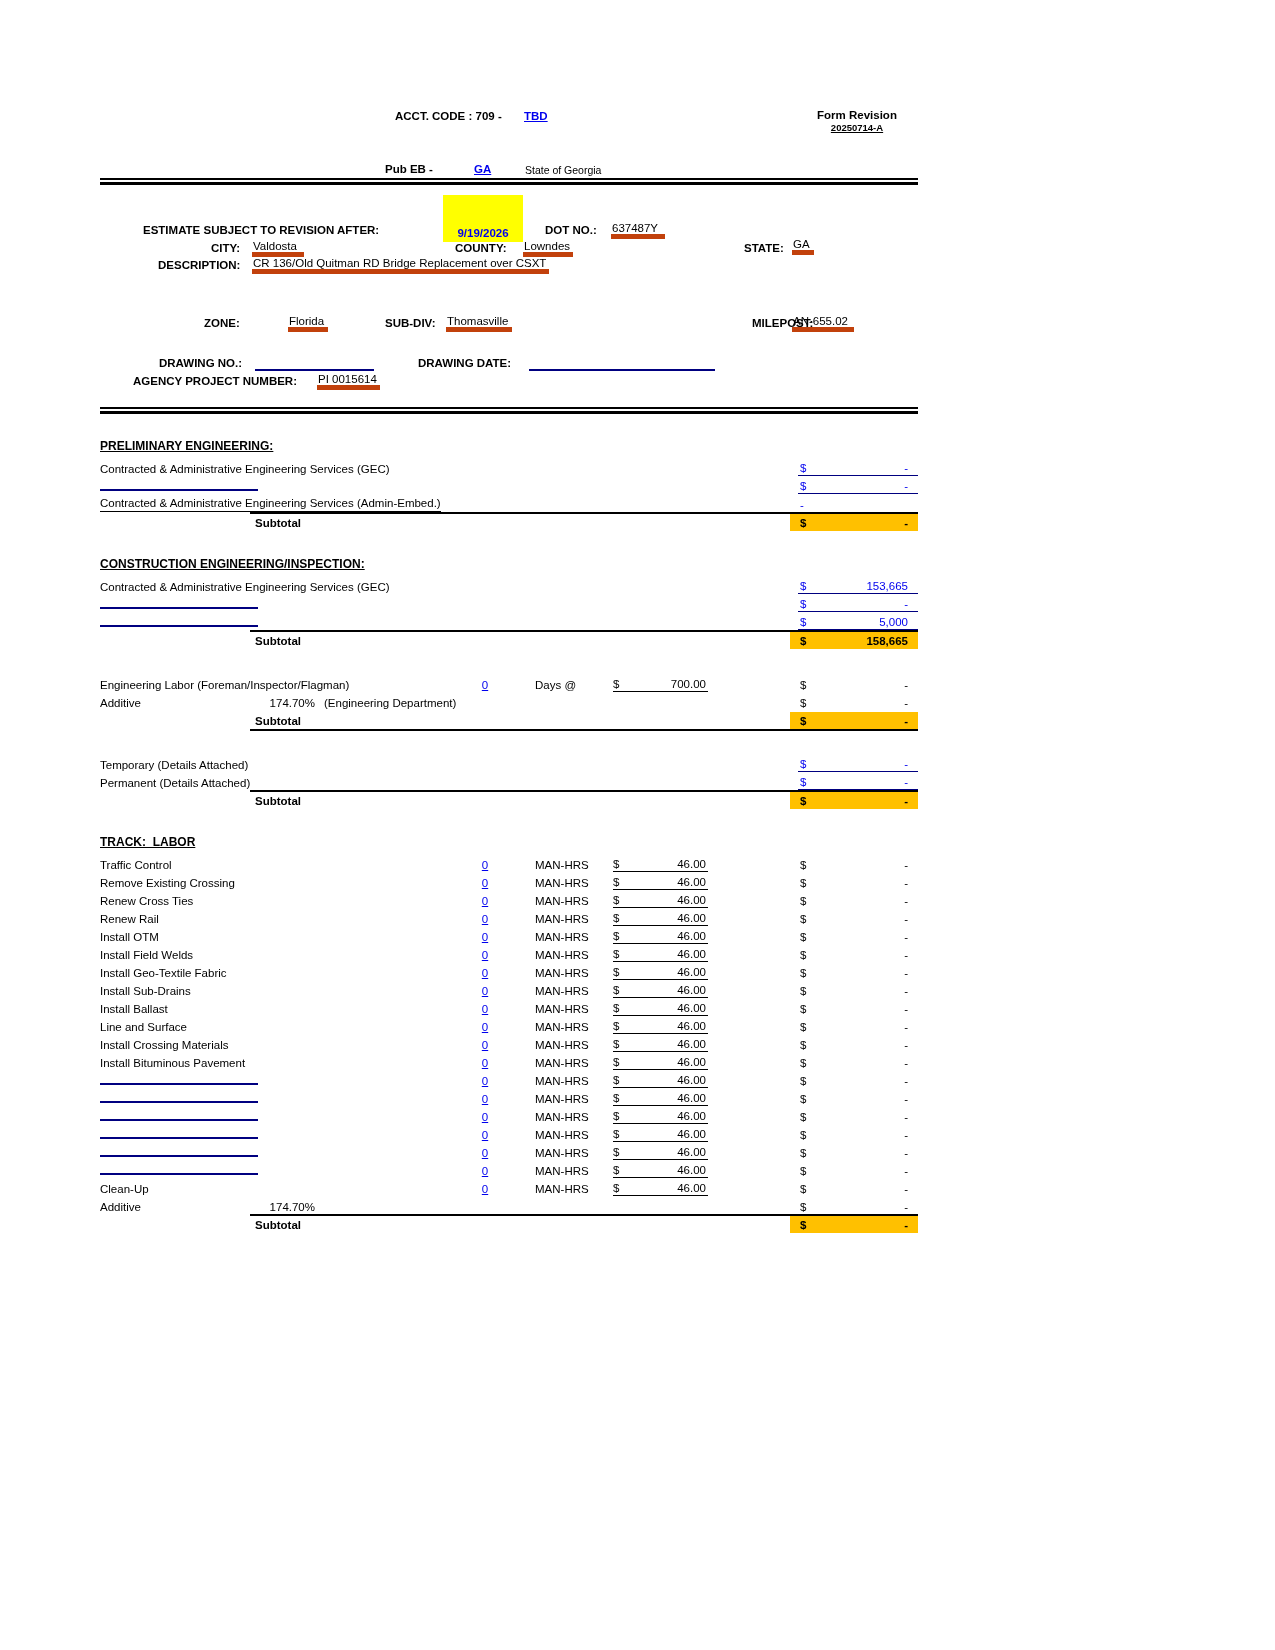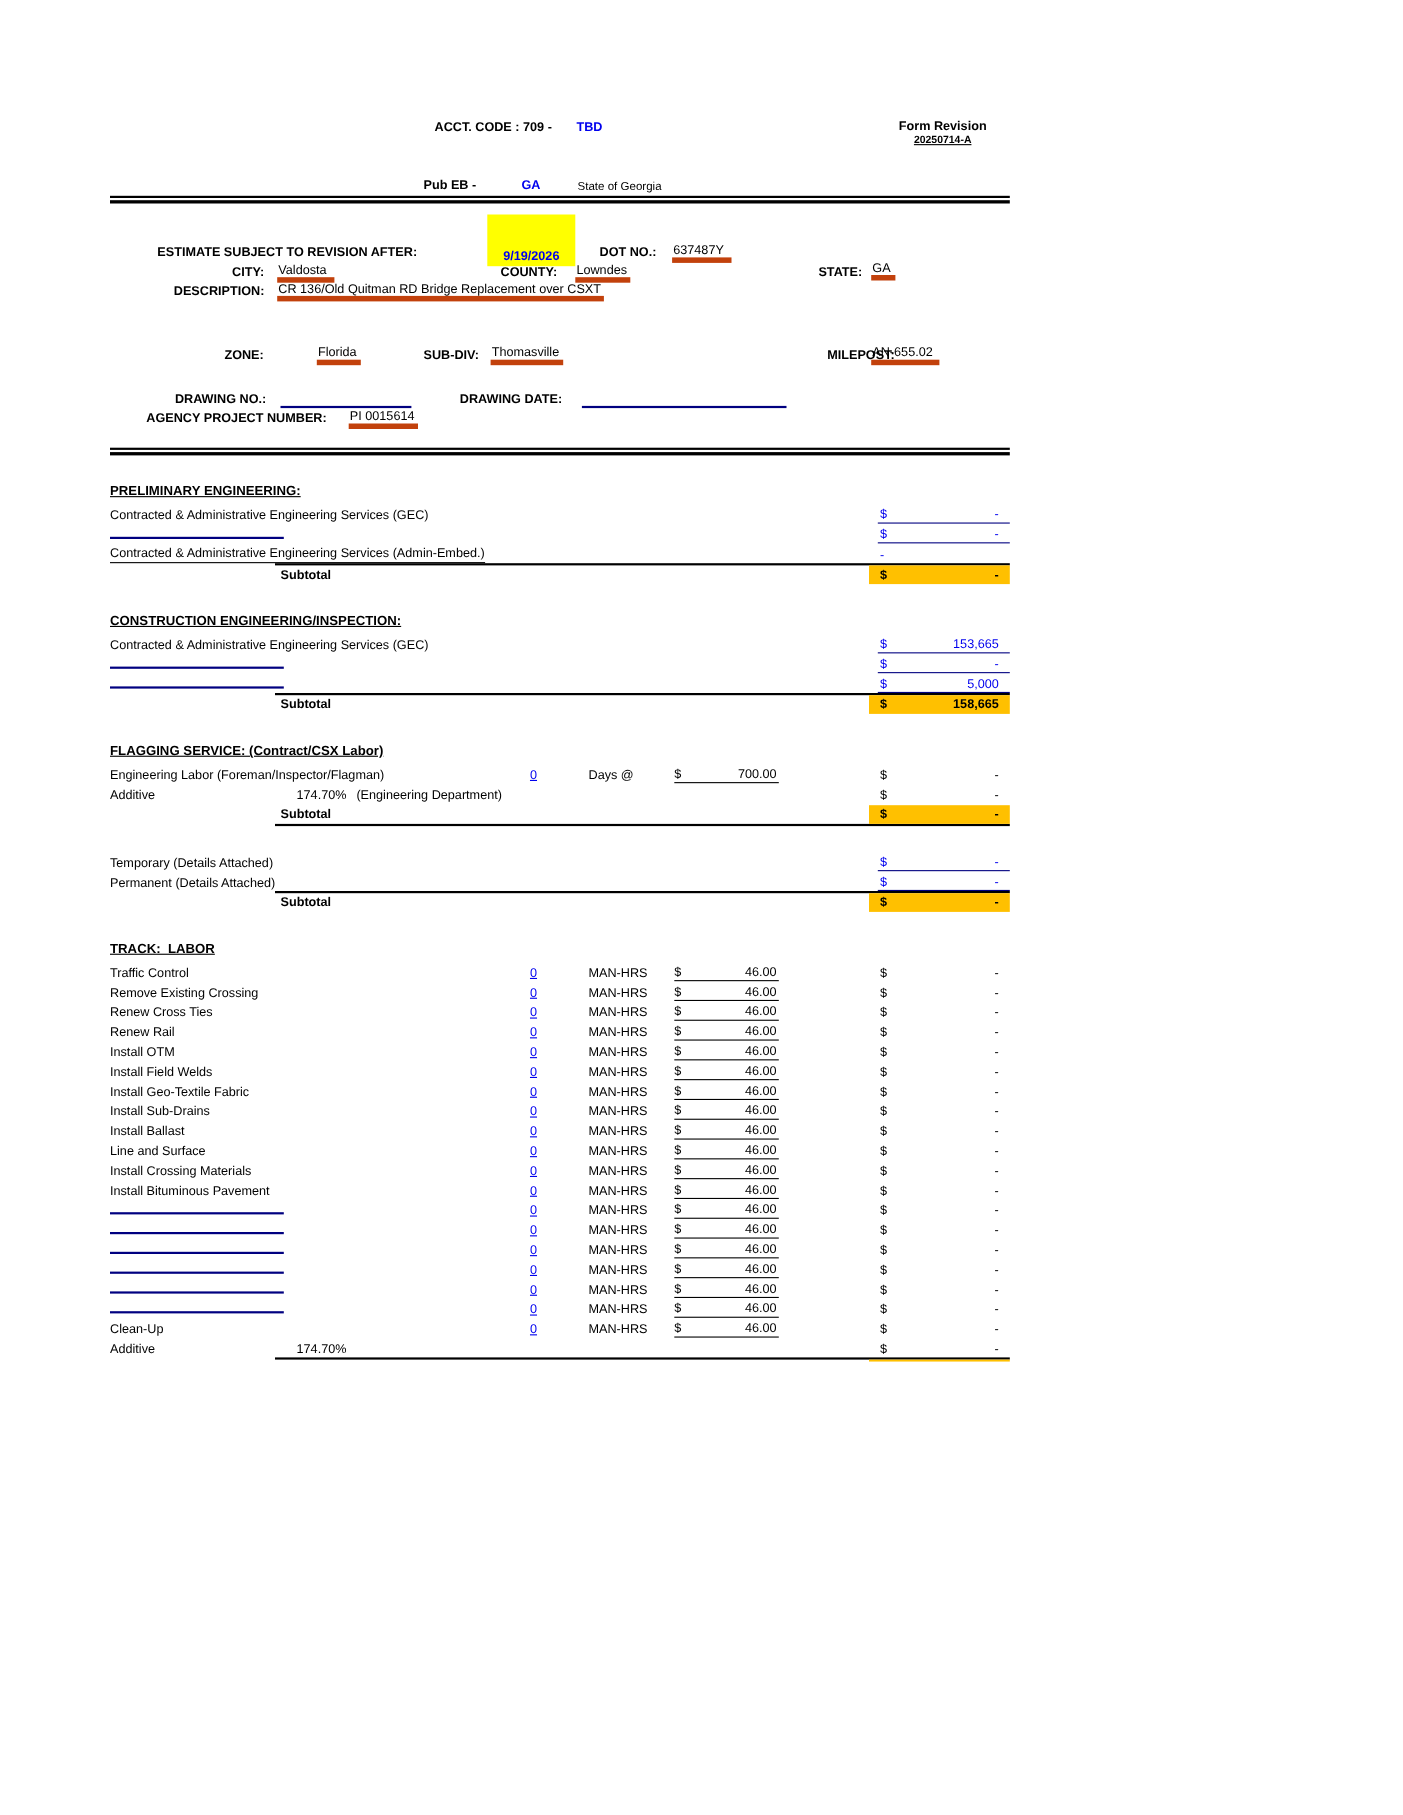--- a/index.html
+++ b/index.html
@@ -6,21 +6,21 @@
   html, body { margin: 0; padding: 0; background: #fff; }
   .page {
     position: relative; width: 1275px; height: 1238px; background: #ffffff;
     font-family: "Liberation Sans", sans-serif; font-size: 11.5px; color: #000;
     overflow: hidden;
   }
   .abs { position: absolute; }
   .b { font-weight: bold; }
   .blue { color: var(--entry-blue, #0000EE); }
   .uval { border-bottom: 5px solid #c2410c; padding: 0 3px 0 1px; display: inline-block; }
-  .ublue { }
+  .ublue { text-decoration: underline; }
   .bline { border-bottom: 2px solid var(--field-line-navy, #000080); display: inline-block; height: 13px; }
 
   
   .rule2 { position: absolute; left: 100px; width: 818px; height: 7px;
     border-top: 2px solid #000; border-bottom: 3px solid #000; }
 
   
   .ybox { position: absolute; left: 443px; top: 195px; width: 80px; height: 47px;
     background: var(--highlight-yellow, #FFFF00); }
   .ybox .ydate { position: absolute; bottom: 3px; left: 0; width: 100%; text-align: center;
@@ -192,21 +192,20 @@
         <span class="st-line"></span>
         <span class="st-label">Subtotal</span>
         <span class="st-box">
             <span class="d">$</span>
             <span class="v">158,665</span>
           </span>
       </div>
     </section>
 
     <section class="sec">
-      <h3 class="sec-title">FLAGGING SERVICE: (Contract/CSX Labor)</h3>
       <div class="row">
         <span class="c-label"><span class="lbl">Engineering Labor (Foreman/Inspector/Flagman)</span></span>
         <span class="t-qty"><span class="qv">0</span></span>
         <span class="t-unit">Days @</span>
         <span class="t-rate">
             <span class="rd">$</span>
             <span class="rv">700.00</span>
           </span>
         <span class="c-money plain">
             <span class="m-d">$</span>

